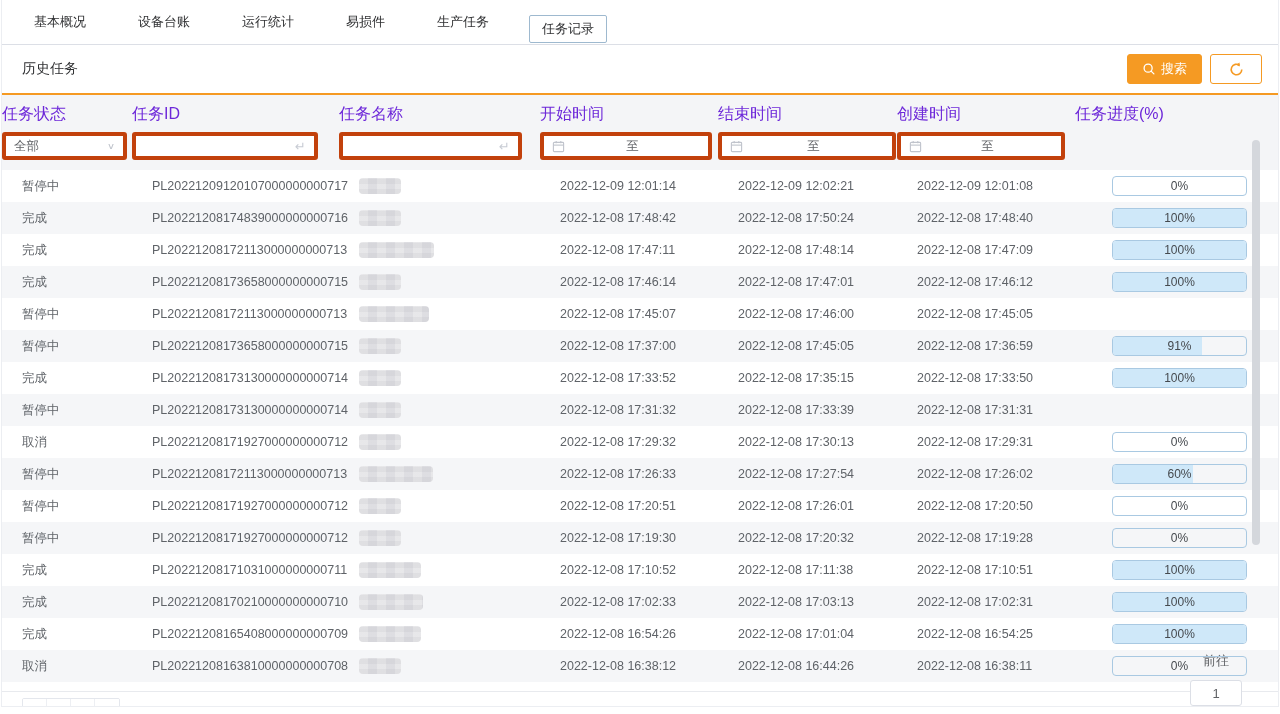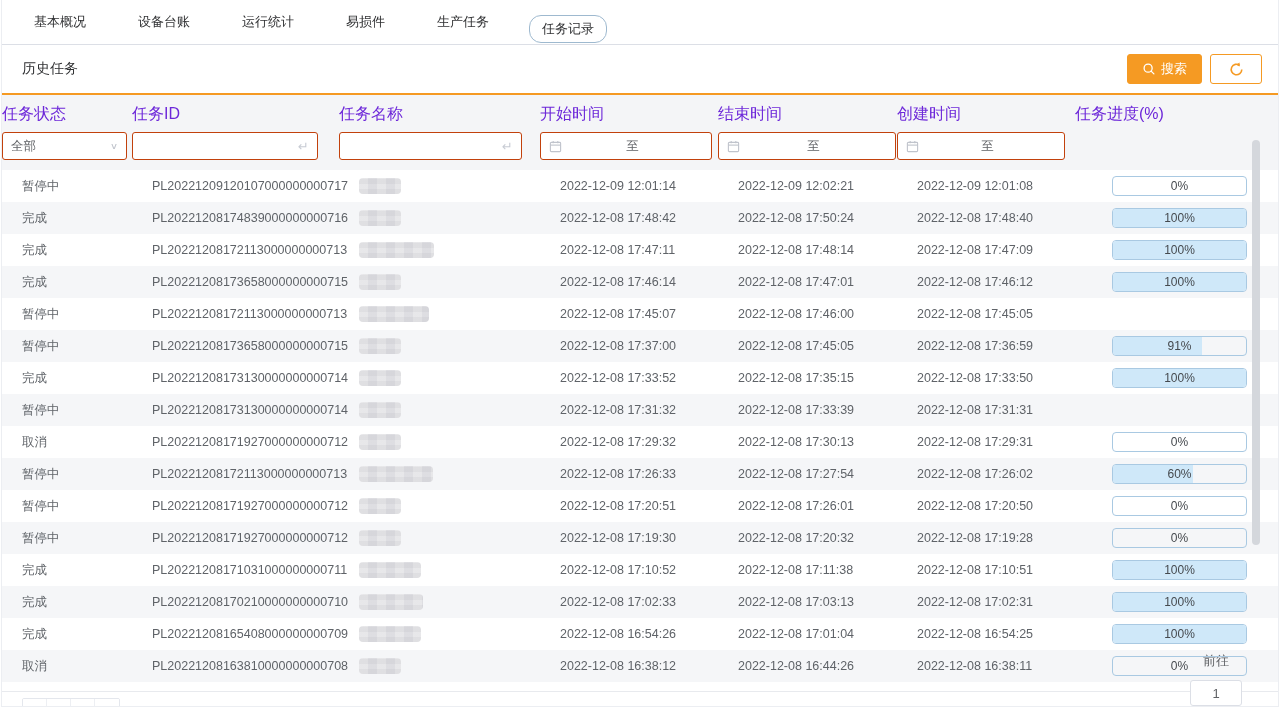--- a/index.html
+++ b/index.html
@@ -2,38 +2,38 @@
 <html><head>
 <meta charset="utf-8">
 <style>
   * { box-sizing: border-box; margin: 0; padding: 0; }
   html,body { width:1280px; height:714px; background:#fff; font-family:"Liberation Sans","DejaVu Sans",sans-serif; }
   .page { position:relative; width:1278px; height:707px; margin:0 1px; border-left:1px solid #eceef2; border-right:1px solid #eceef2; border-bottom:1px solid #eceef2; background:#fff; overflow:hidden; }
 
   
   .tabbar { height:45px; border-bottom:1px solid #dcdfe6; display:flex; align-items:center; padding-left:20px; }
   .tab { font-size:13px; color:#303133; margin-right:28px; padding:4px 12px; cursor:pointer; white-space:nowrap; }
-  .tab.active { border:1px solid #9eb9cf; background:#fff; border-radius:12px; margin-top:14px; }
+  .tab.active { border:1px solid #9eb9cf; background:#fff; border-radius:2px; margin-top:14px; }
 
   
   .toolbar { height:48px; display:flex; align-items:center; justify-content:space-between; padding:0 16px 0 20px; }
   .page-title { font-size:14px; color:#303133; font-weight:500; }
   .toolbar-right { display:flex; align-items:center; gap:8px; }
   .btn-search { display:flex; align-items:center; gap:5px; background:#f59a23; color:#fff; border:1px solid #f59a23; border-radius:3px; height:30px; padding:0 14px; font-size:13px; cursor:pointer;margin-left:39px; }
   .btn-refresh { display:flex; align-items:center; justify-content:center; background:#fff; border:1px solid #f59a23; border-radius:3px; height:30px; width:52px; cursor:pointer; }
   .divider { height:2px; background:#f59a23; }
 
   
   .grid { display:grid; grid-template-columns:130px 207px 201px 178px 179px 178px 1fr; padding-left:20px; align-items:center; }
 
   
   .filterbar { background:#f4f5f7; padding:9px 0 10px; }
   .fcell { display:flex; flex-direction:column; gap:7px; }
   .flabel { font-size:16px; color:#6d28d9; }
-  .fld { height:28px; background:#fff; border:1px solid #c2410c; border-radius:3px; display:flex; align-items:center; font-size:12.5px; color:#606266; padding:0 8px; }
+  .fld { height:28px; background:#fff; border:4px solid #c2410c; border-radius:3px; display:flex; align-items:center; font-size:12.5px; color:#606266; padding:0 8px; }
   .fld.select { width:125px; justify-content:space-between; }
   .fld.text-id { width:186px; justify-content:flex-end; }
   .fld.text-name { width:183px; justify-content:flex-end; }
   .fld.date { width:172px; gap:0; }
   .fld .chev { color:#c0c4cc; font-size:11px; transform:scaleY(0.8); }
   .enter-ic { color:#c8ccd4; font-size:13px; }
   .fld.date .zhi { flex:1; text-align:center; color:#606266; }
   .cal-ic { display:inline-flex; }
 
   

